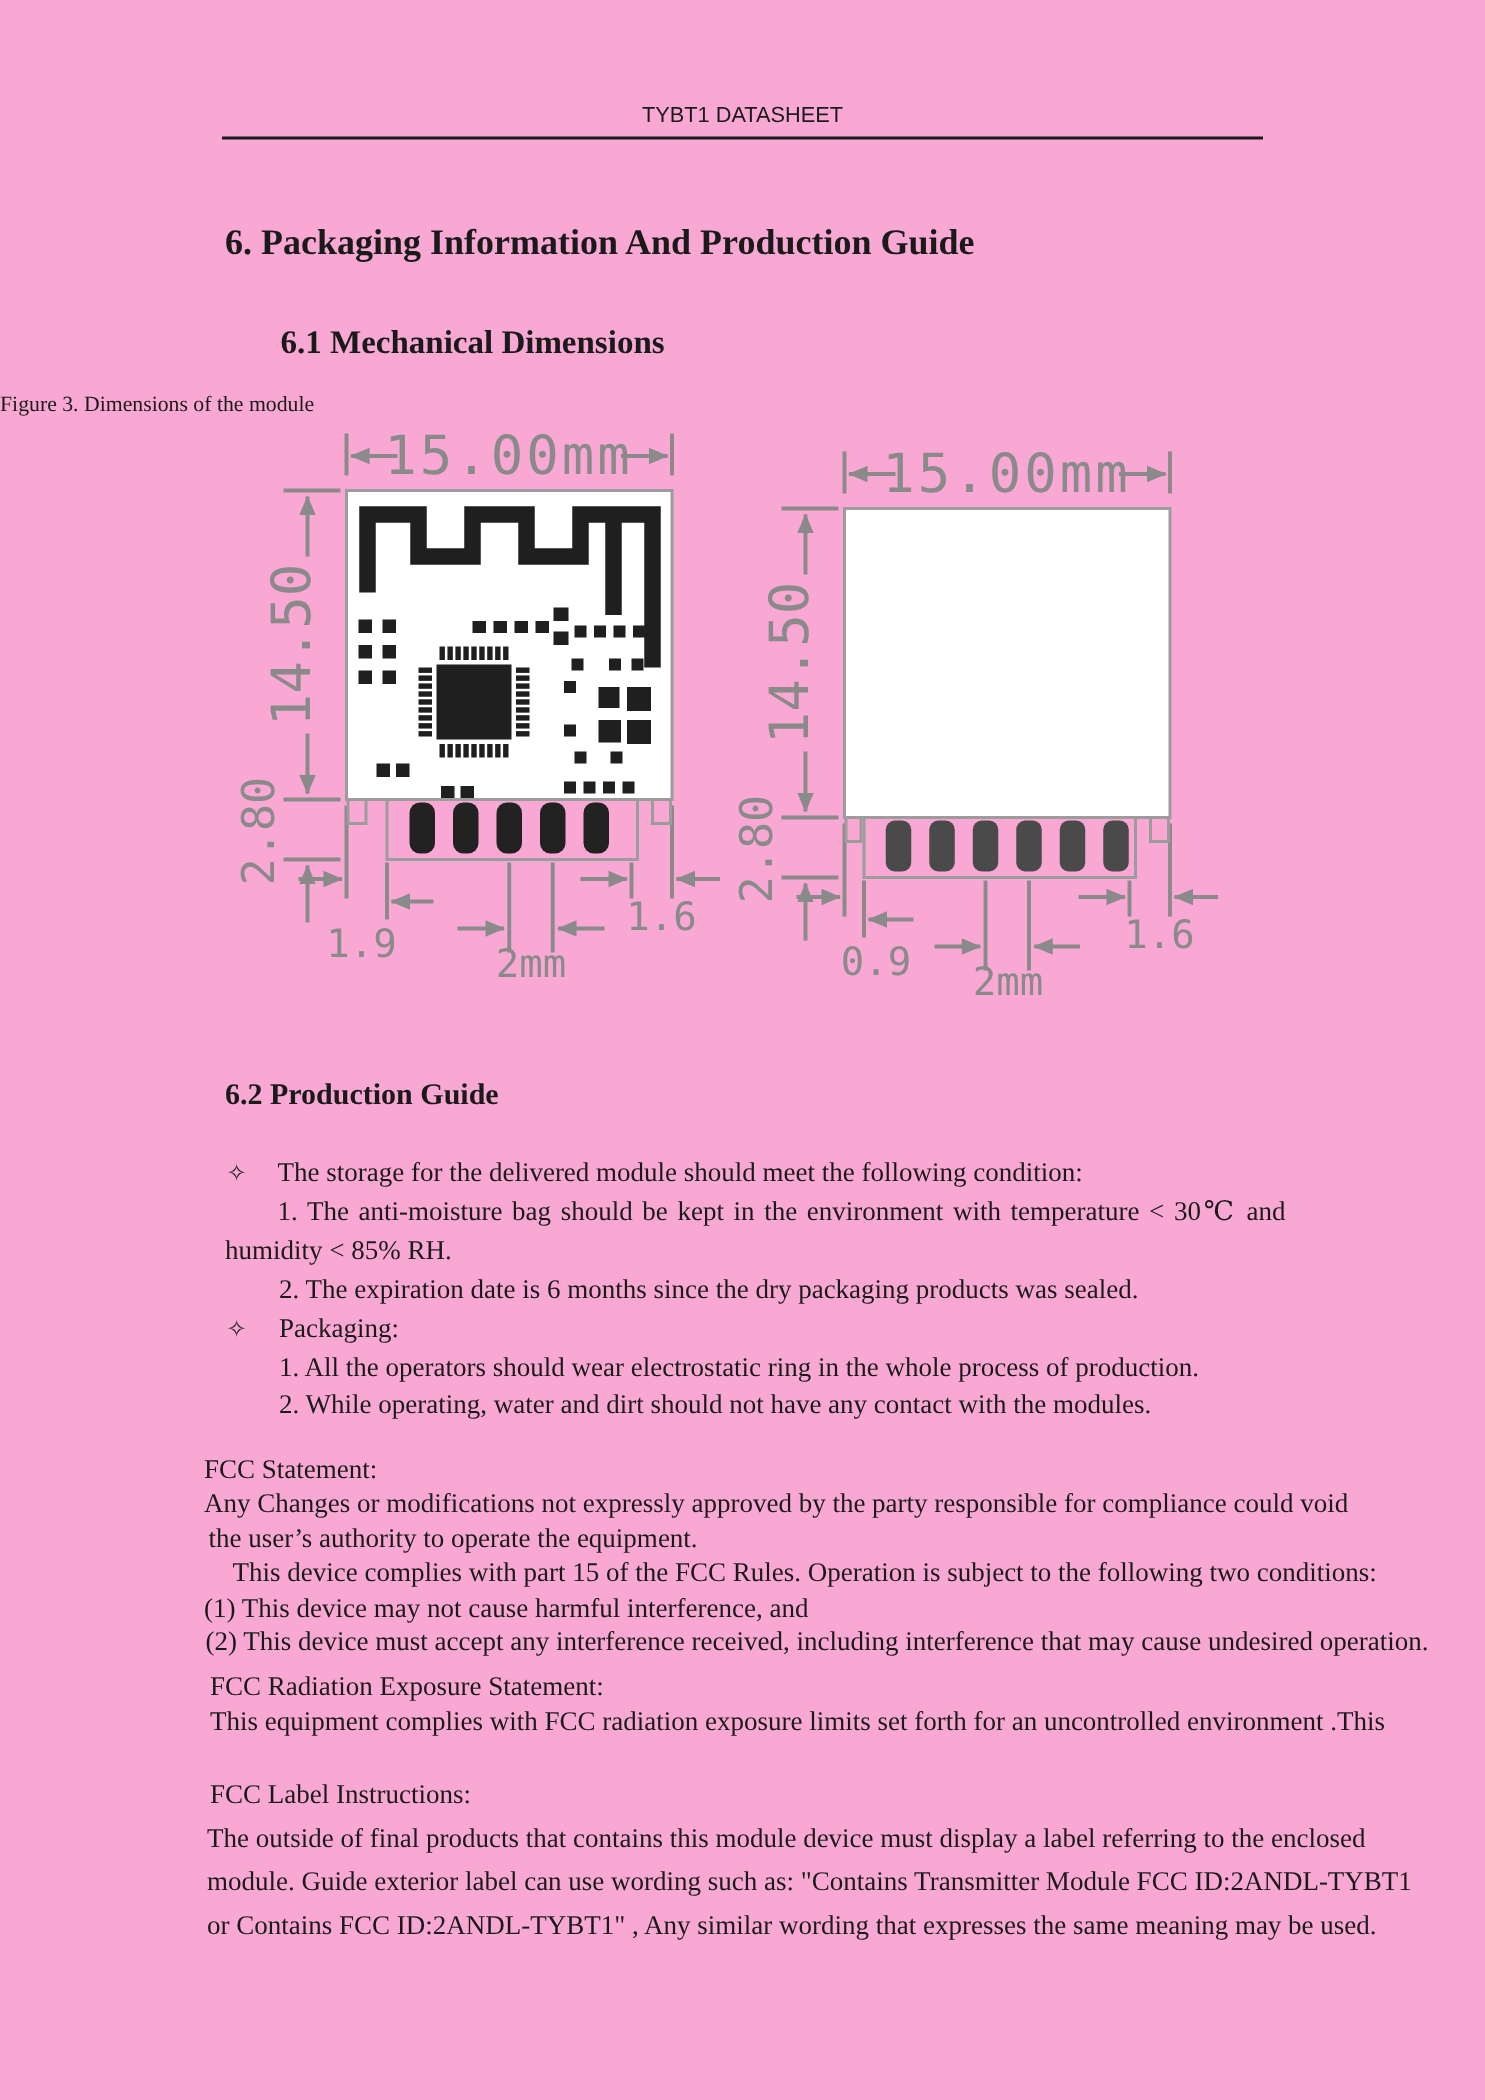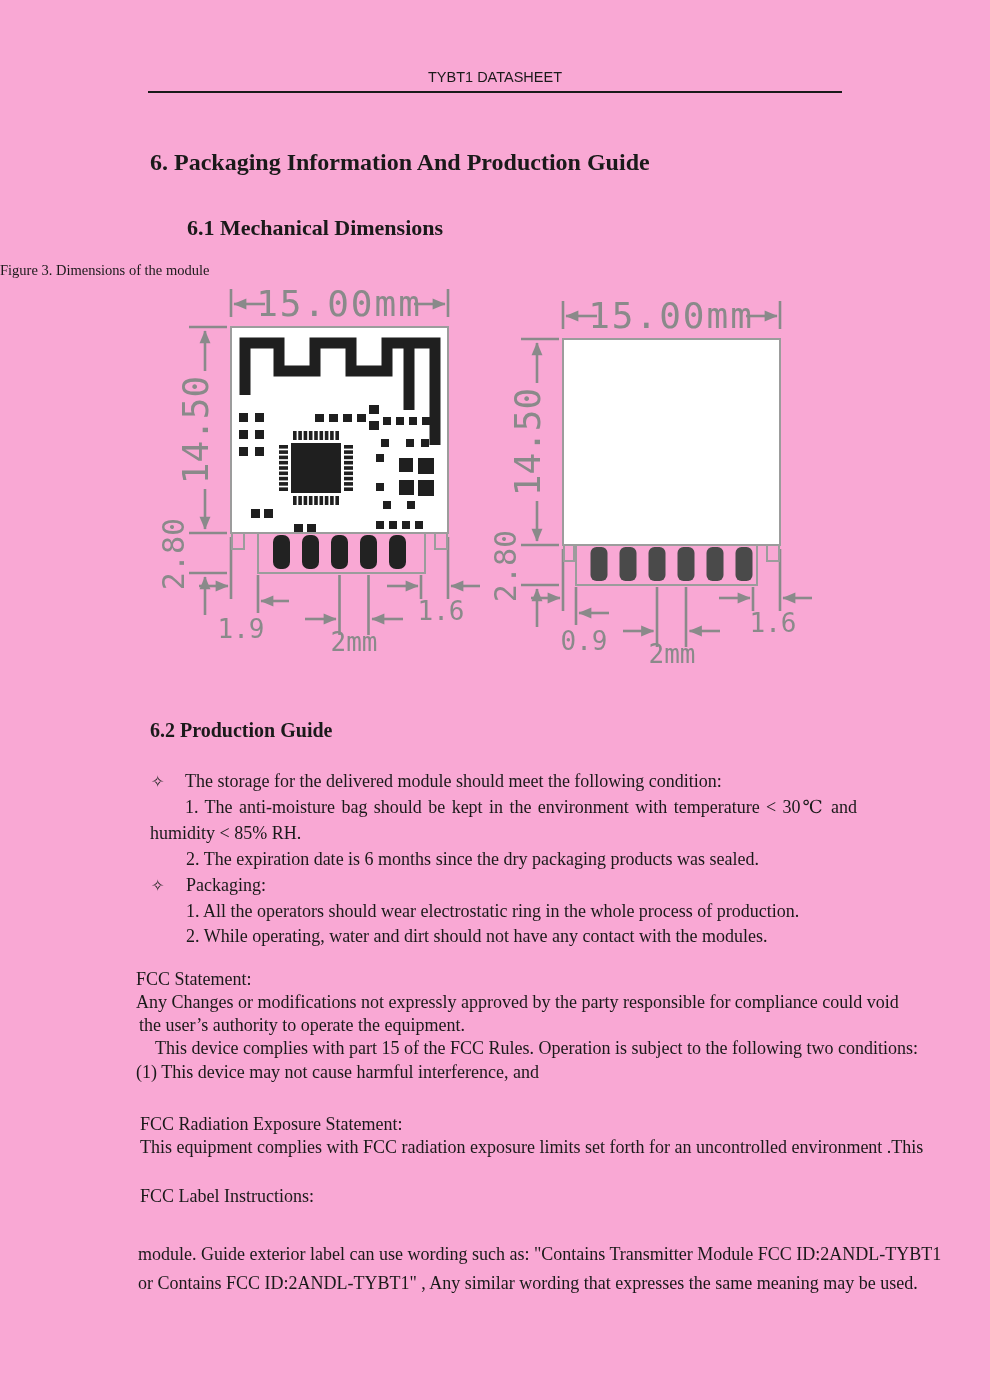--- a/index.html
+++ b/index.html
@@ -238,21 +238,23 @@
   <div class="bullet" style="top:876px;left:151px;">✧</div>
   <div class="ln" style="top:874px;left:186px;">Packaging:</div>
   <div class="ln" style="top:900px;left:186px;">1. All the operators should wear electrostatic ring in the whole process of production.</div>
   <div class="ln" style="top:925px;left:186px;">2. While operating, water and dirt should not have any contact with the modules.</div>
 
   <div class="ln" style="top:968px;left:136px;">FCC Statement:</div>
   <div class="ln" style="top:1014px;left:139px;">the user’s authority to operate the equipment.</div>
   <div class="ln" style="top:991px;left:136px;">Any Changes or modifications not expressly approved by the party responsible for compliance could void</div>
   <div class="ln" style="top:1037px;left:137px;margin-left:18px;">This device complies with part 15 of the FCC Rules. Operation is subject to the following two conditions:</div>
   <div class="ln" style="top:1061px;left:136px;">(1) This device may not cause harmful interference, and</div>
+  <div class="ln" style="top:1083px;left:137px;">(2) This device must accept any interference received, including interference that may cause undesired operation.</div>
 
   <div class="ln" style="top:1136px;left:140px;">This equipment complies with FCC radiation exposure limits set forth for an uncontrolled environment .This</div>
   <div class="ln" style="top:1113px;left:140px;">FCC Radiation Exposure Statement:</div>
 
   <div class="ln" style="top:1185px;left:140px;">FCC Label Instructions:</div>
+  <div class="ln" style="top:1214px;left:138px;">The outside of final products that contains this module device must display a label referring to the enclosed</div>
   <div class="ln" style="top:1243px;left:138px;">module. Guide exterior label can use wording such as: "Contains Transmitter Module FCC ID:2ANDL-TYBT1</div>
   <div class="ln" style="top:1272px;left:138px;">or Contains FCC ID:2ANDL-TYBT1" , Any similar wording that expresses the same meaning may be used.</div>
 
 </div>
 
 </body></html>

